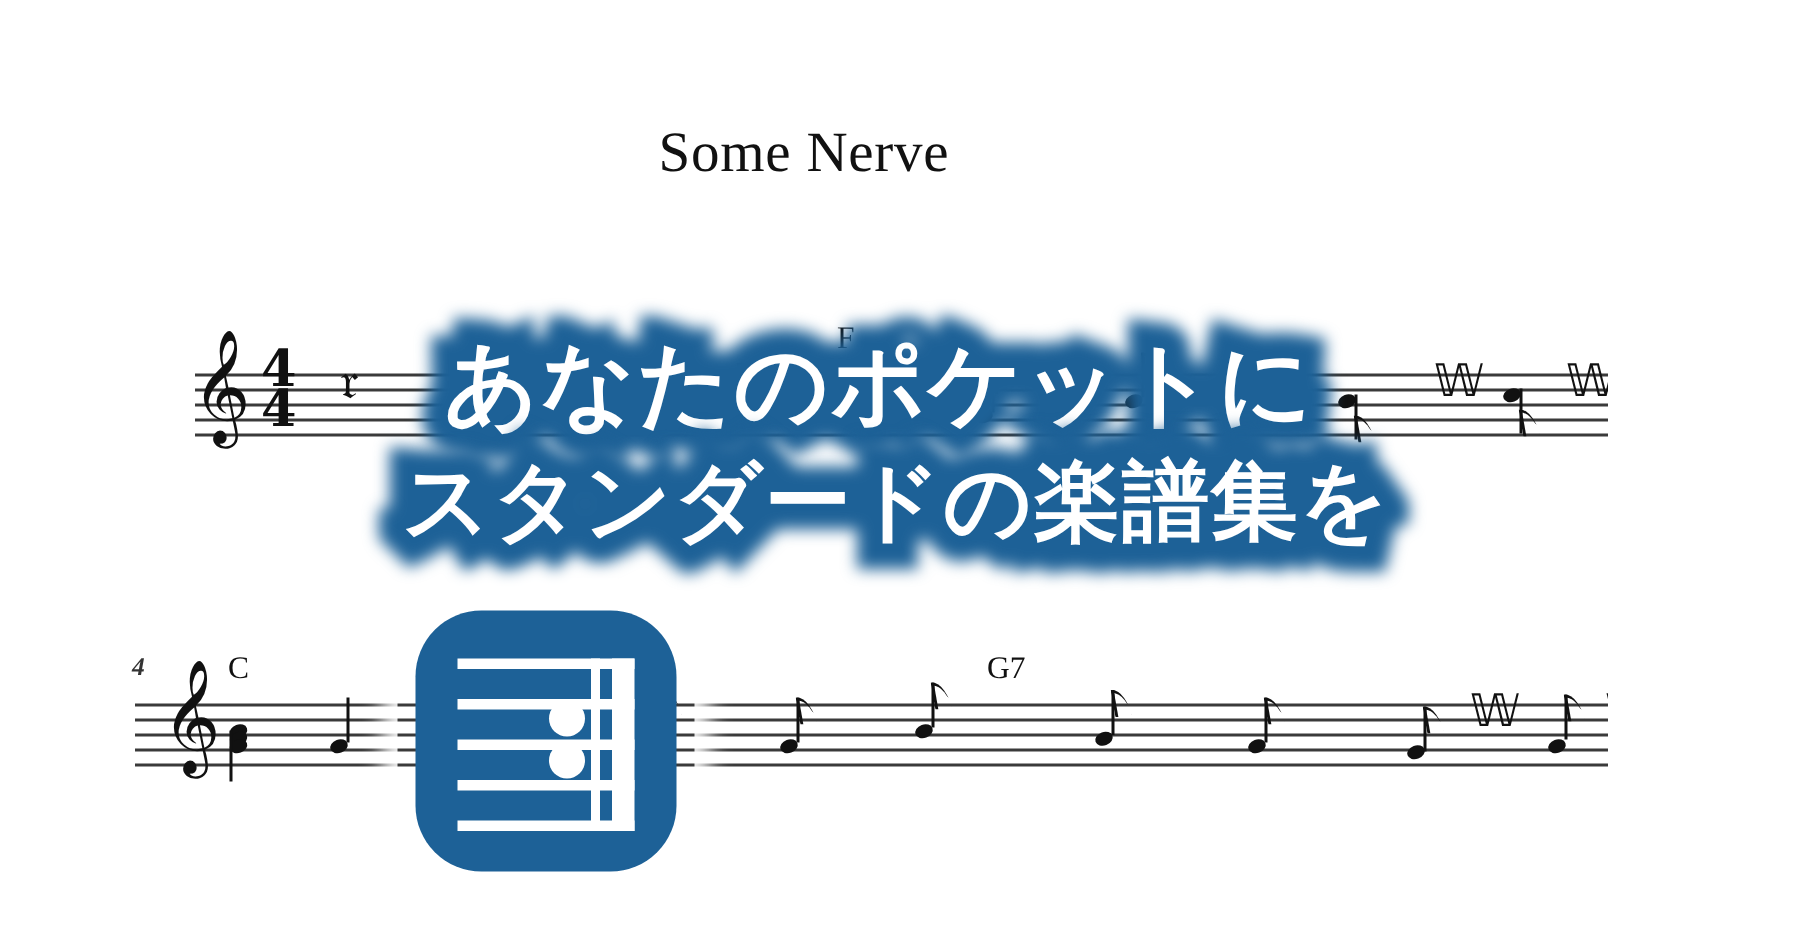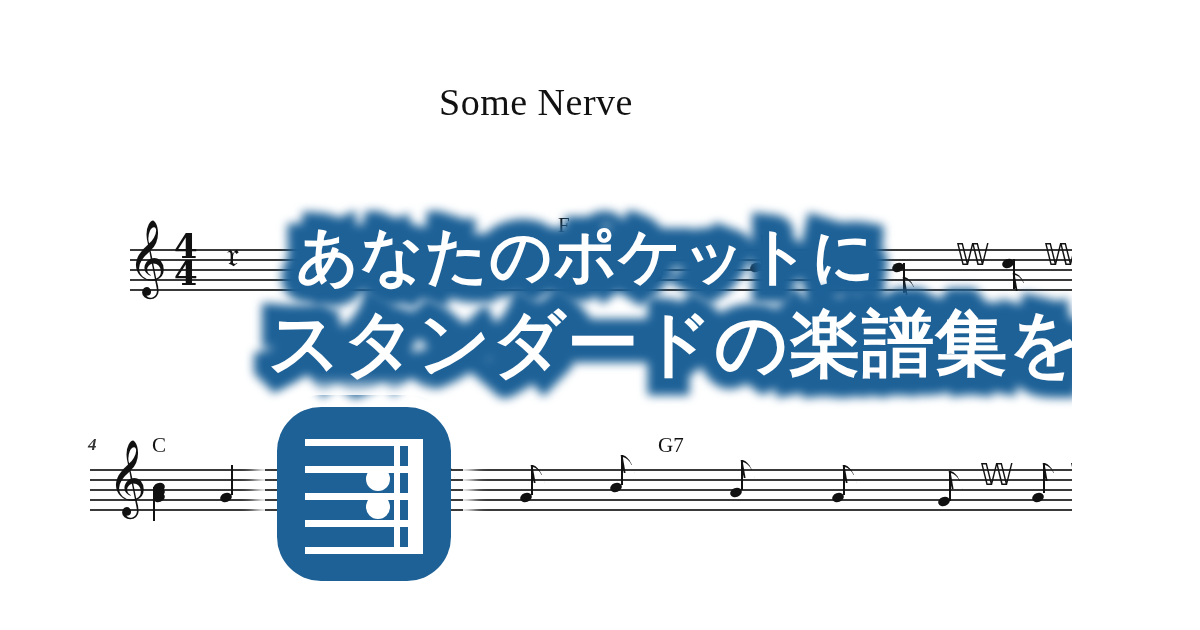--- a/index.html
+++ b/index.html
@@ -145,21 +145,21 @@
   }
   .blob-fg{
     position:relative;
     white-space:nowrap;
     font-family:"DejaVu Sans","Liberation Sans",sans-serif;
     font-weight:700;
     color:#ffffff;
   }
 
   #line1{ left:296px; top:214px; font-size:62px; letter-spacing:1px; }
-  #line2{ left:268px; top:296px; font-size:72px; letter-spacing:1px; }
+  #line2{ left:268px; top:296px; font-size:58px; letter-spacing:1px; }
   #line3{ left:455px; top:440px; font-size:78px; letter-spacing:2px; }
 
   
   .logo{
     position:absolute;
     left:277px;top:407px;
     width:174px;height:174px;
     z-index:3;
   }
   .logo .plate{

